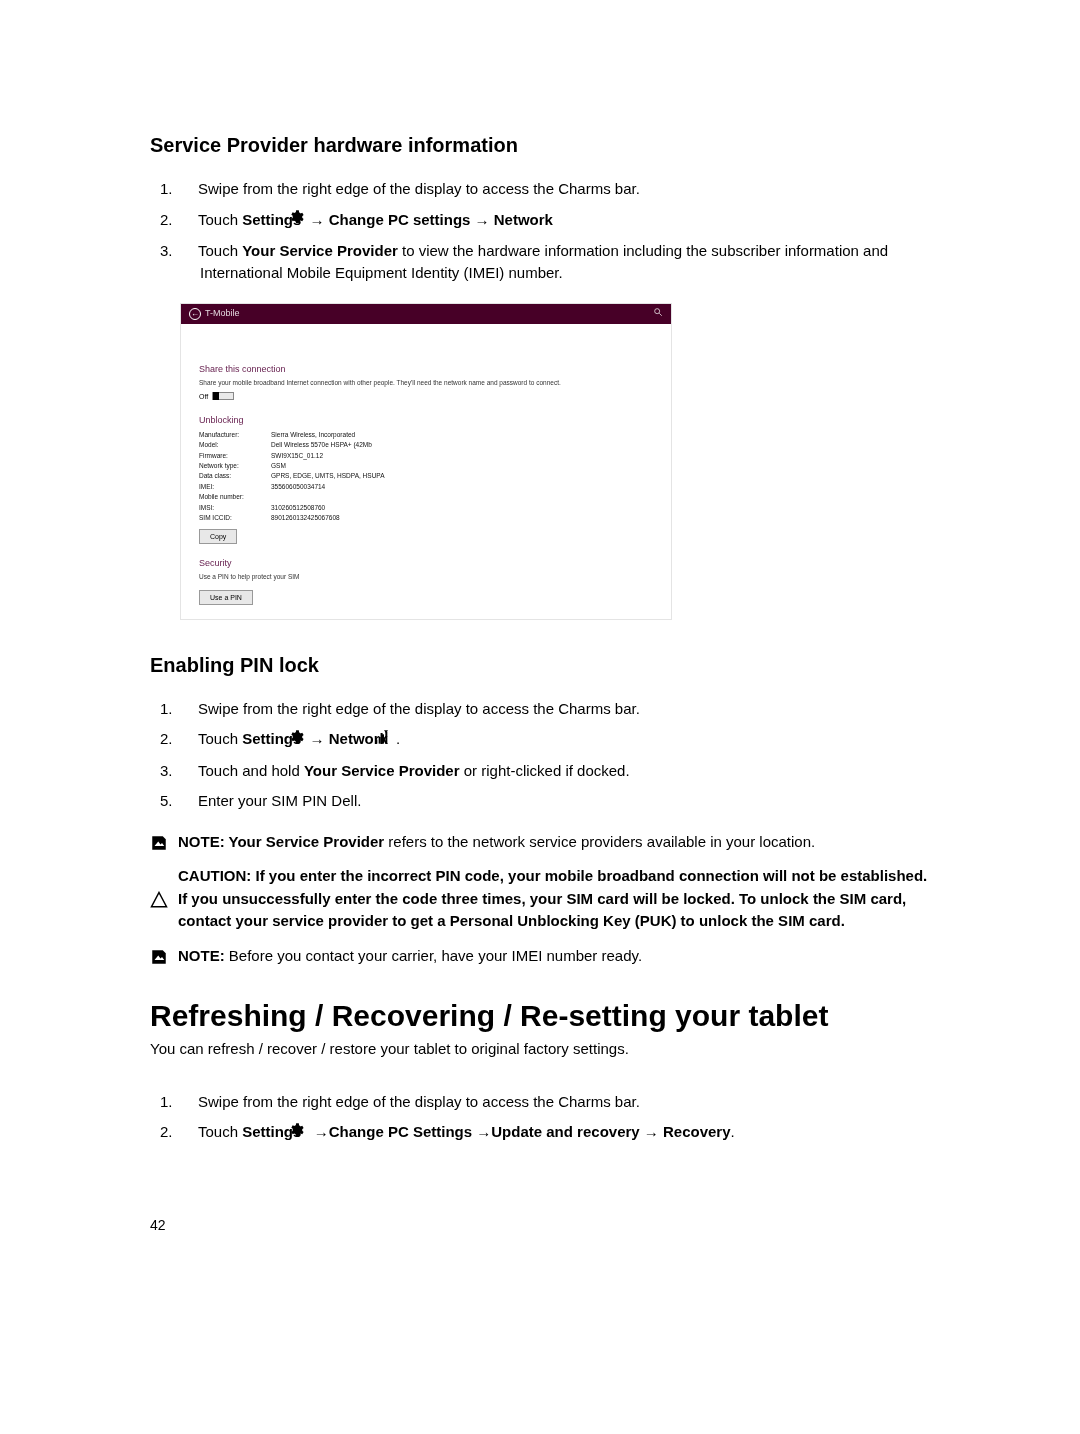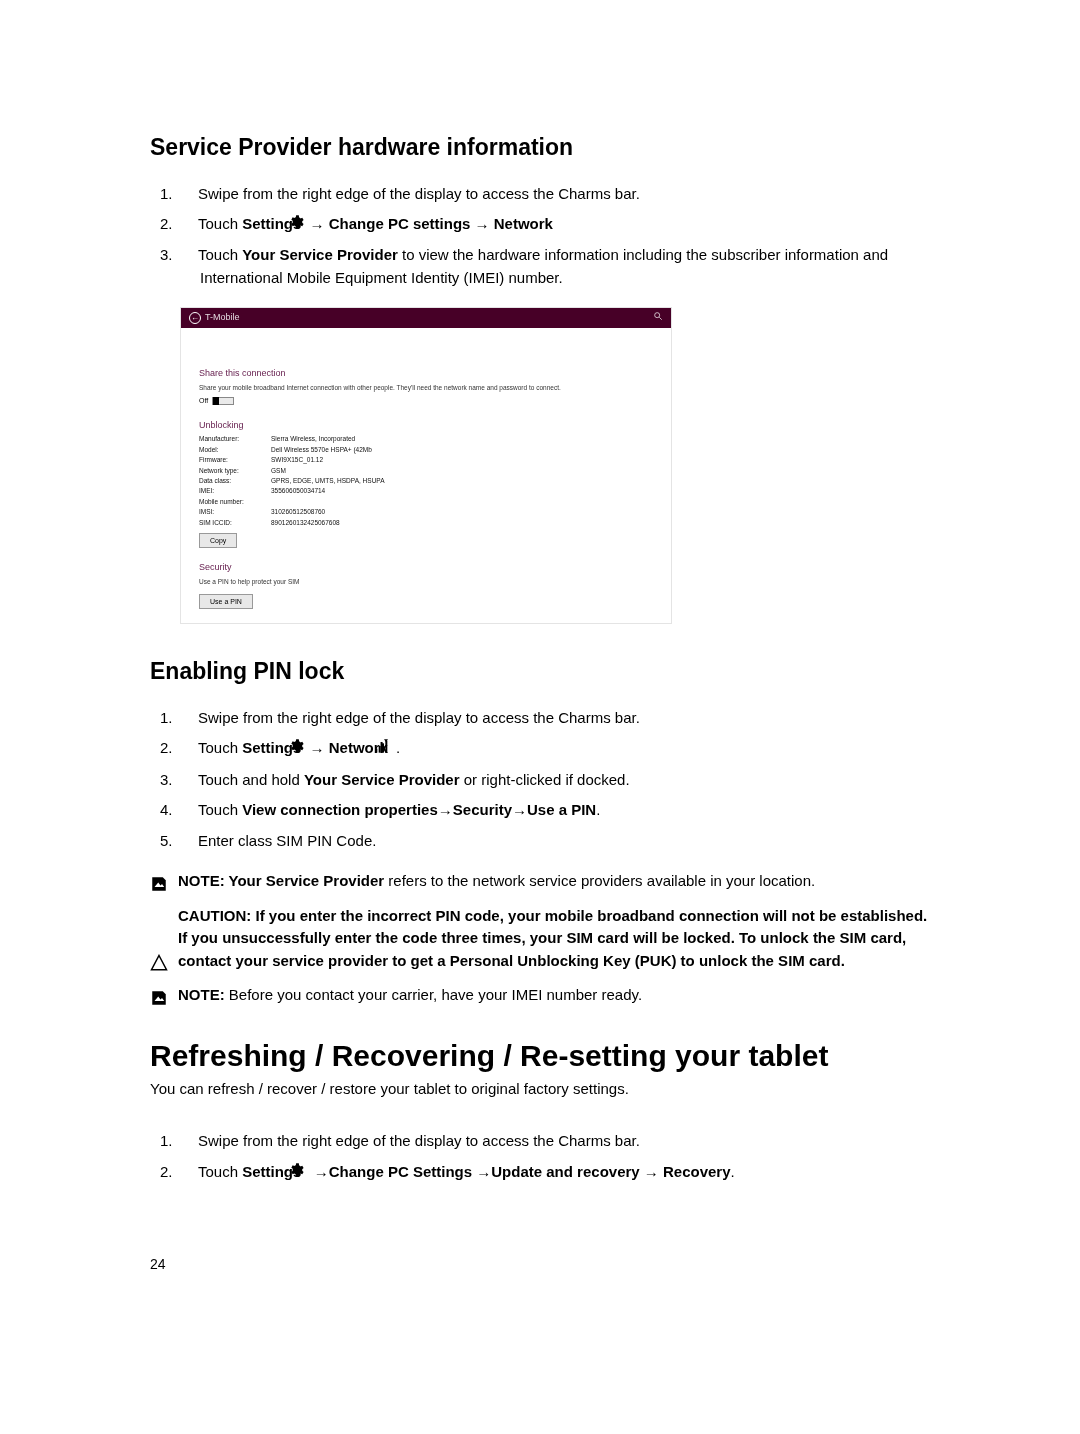--- a/index.html
+++ b/index.html
@@ -10,21 +10,21 @@
     body {
       font-family: Arial, Helvetica, sans-serif;
       background: #fff;
       color: #000;
       width: 1080px;
       padding: 130px 150px 80px 150px;
       font-size: 15px;
       line-height: 1.5;
     }
     h2.section-heading {
-      font-size: 23px;
+      font-size: 20px;
       font-weight: bold;
       margin-bottom: 18px;
     }
     h1.big-heading {
       font-size: 30px;
       font-weight: bold;
       margin-top: 26px;
     }
     ol.steps {
       list-style: none;
@@ -108,21 +108,21 @@
       border: 1px solid #999;
       background: #e8e8e8;
       padding: 2px 10px;
       font-size: 7px;
       margin-top: 4px;
     }
     .ss-sec-block { margin-bottom: 14px; }
 
     .note-row { 
       display: flex; 
-      align-items: flex-end; 
+      align-items: center; 
       gap: 10px; 
       margin: 8px 0 12px 0; 
     }
     .note-icon-box {
       width: 18px; height: 18px;
       flex: 0 0 18px;
       margin-top: 2px;
       display: flex; align-items: center; justify-content: center;
     }
     .note-text { flex: 1; }
@@ -246,24 +246,21 @@
           <rect x="12" y="8" width="3" height="14" fill="#000"></rect>
           <rect x="17" y="4" width="3" height="18" fill="#000"></rect>
           <path d="M15 2 L21 2 L18 6 Z" fill="#000"></path>
         </svg>
     </span><span>.</span>
   </li>
   <li>
     <span class="num">3.</span><span>Touch and hold </span><span class="bold">Your Service Provider</span><span> or right-clicked if docked.</span>
   </li>
   <li>
-    <span class="num">4.</span><span>Touch </span><span class="bold">View connection properties→Security→Use a PIN</span><span>.</span>
-  </li>
-  <li>
-    <span class="num">5.</span><span>Enter class SIM PIN Code.</span>
+    <span class="num">5.</span><span>Enter your SIM PIN Dell.</span>
   </li>
 </ol>
 
 <div class="note-row">
   <div class="note-icon-box">
     <svg width="18" height="18" viewBox="0 0 24 24">
         <path d="M3 3h14l4 4v14H3z" fill="#000"></path>
         <path d="M6 16l5-6 3 4 2-2 3 4H6z" fill="#fff"></path>
       </svg>
   </div>
@@ -304,13 +301,13 @@
   <li>
     <span class="num">2.</span><span>Touch </span><span class="bold">Settings</span>
     <span class="gear-icon">
       <svg width="16" height="16" viewBox="0 0 24 24">
           <path d="M12 8a4 4 0 100 8 4 4 0 000-8zm9.4 4a7.7 7.7 0 00-.1-1.3l2.1-1.6-2-3.5-2.5 1a7.5 7.5 0 00-2.2-1.3L16.2 2h-4l-.5 2.7a7.5 7.5 0 00-2.2 1.3l-2.5-1-2 3.5 2.1 1.6A7.7 7.7 0 007 12c0 .4 0 .9.1 1.3L5 14.9l2 3.5 2.5-1c.7.5 1.4 1 2.2 1.3l.5 2.7h4l.5-2.7c.8-.3 1.5-.8 2.2-1.3l2.5 1 2-3.5-2.1-1.6c.1-.4.1-.9.1-1.3z" fill="#000"></path>
         </svg>
     </span><span> →</span><span class="bold">Change PC Settings</span><span> →</span><span class="bold">Update and recovery</span><span> → </span><span class="bold">Recovery</span><span>.</span>
   </li>
 </ol>
 
-<div class="page-num">24</div>
+<div class="page-num">42</div>
 
 </body></html>

